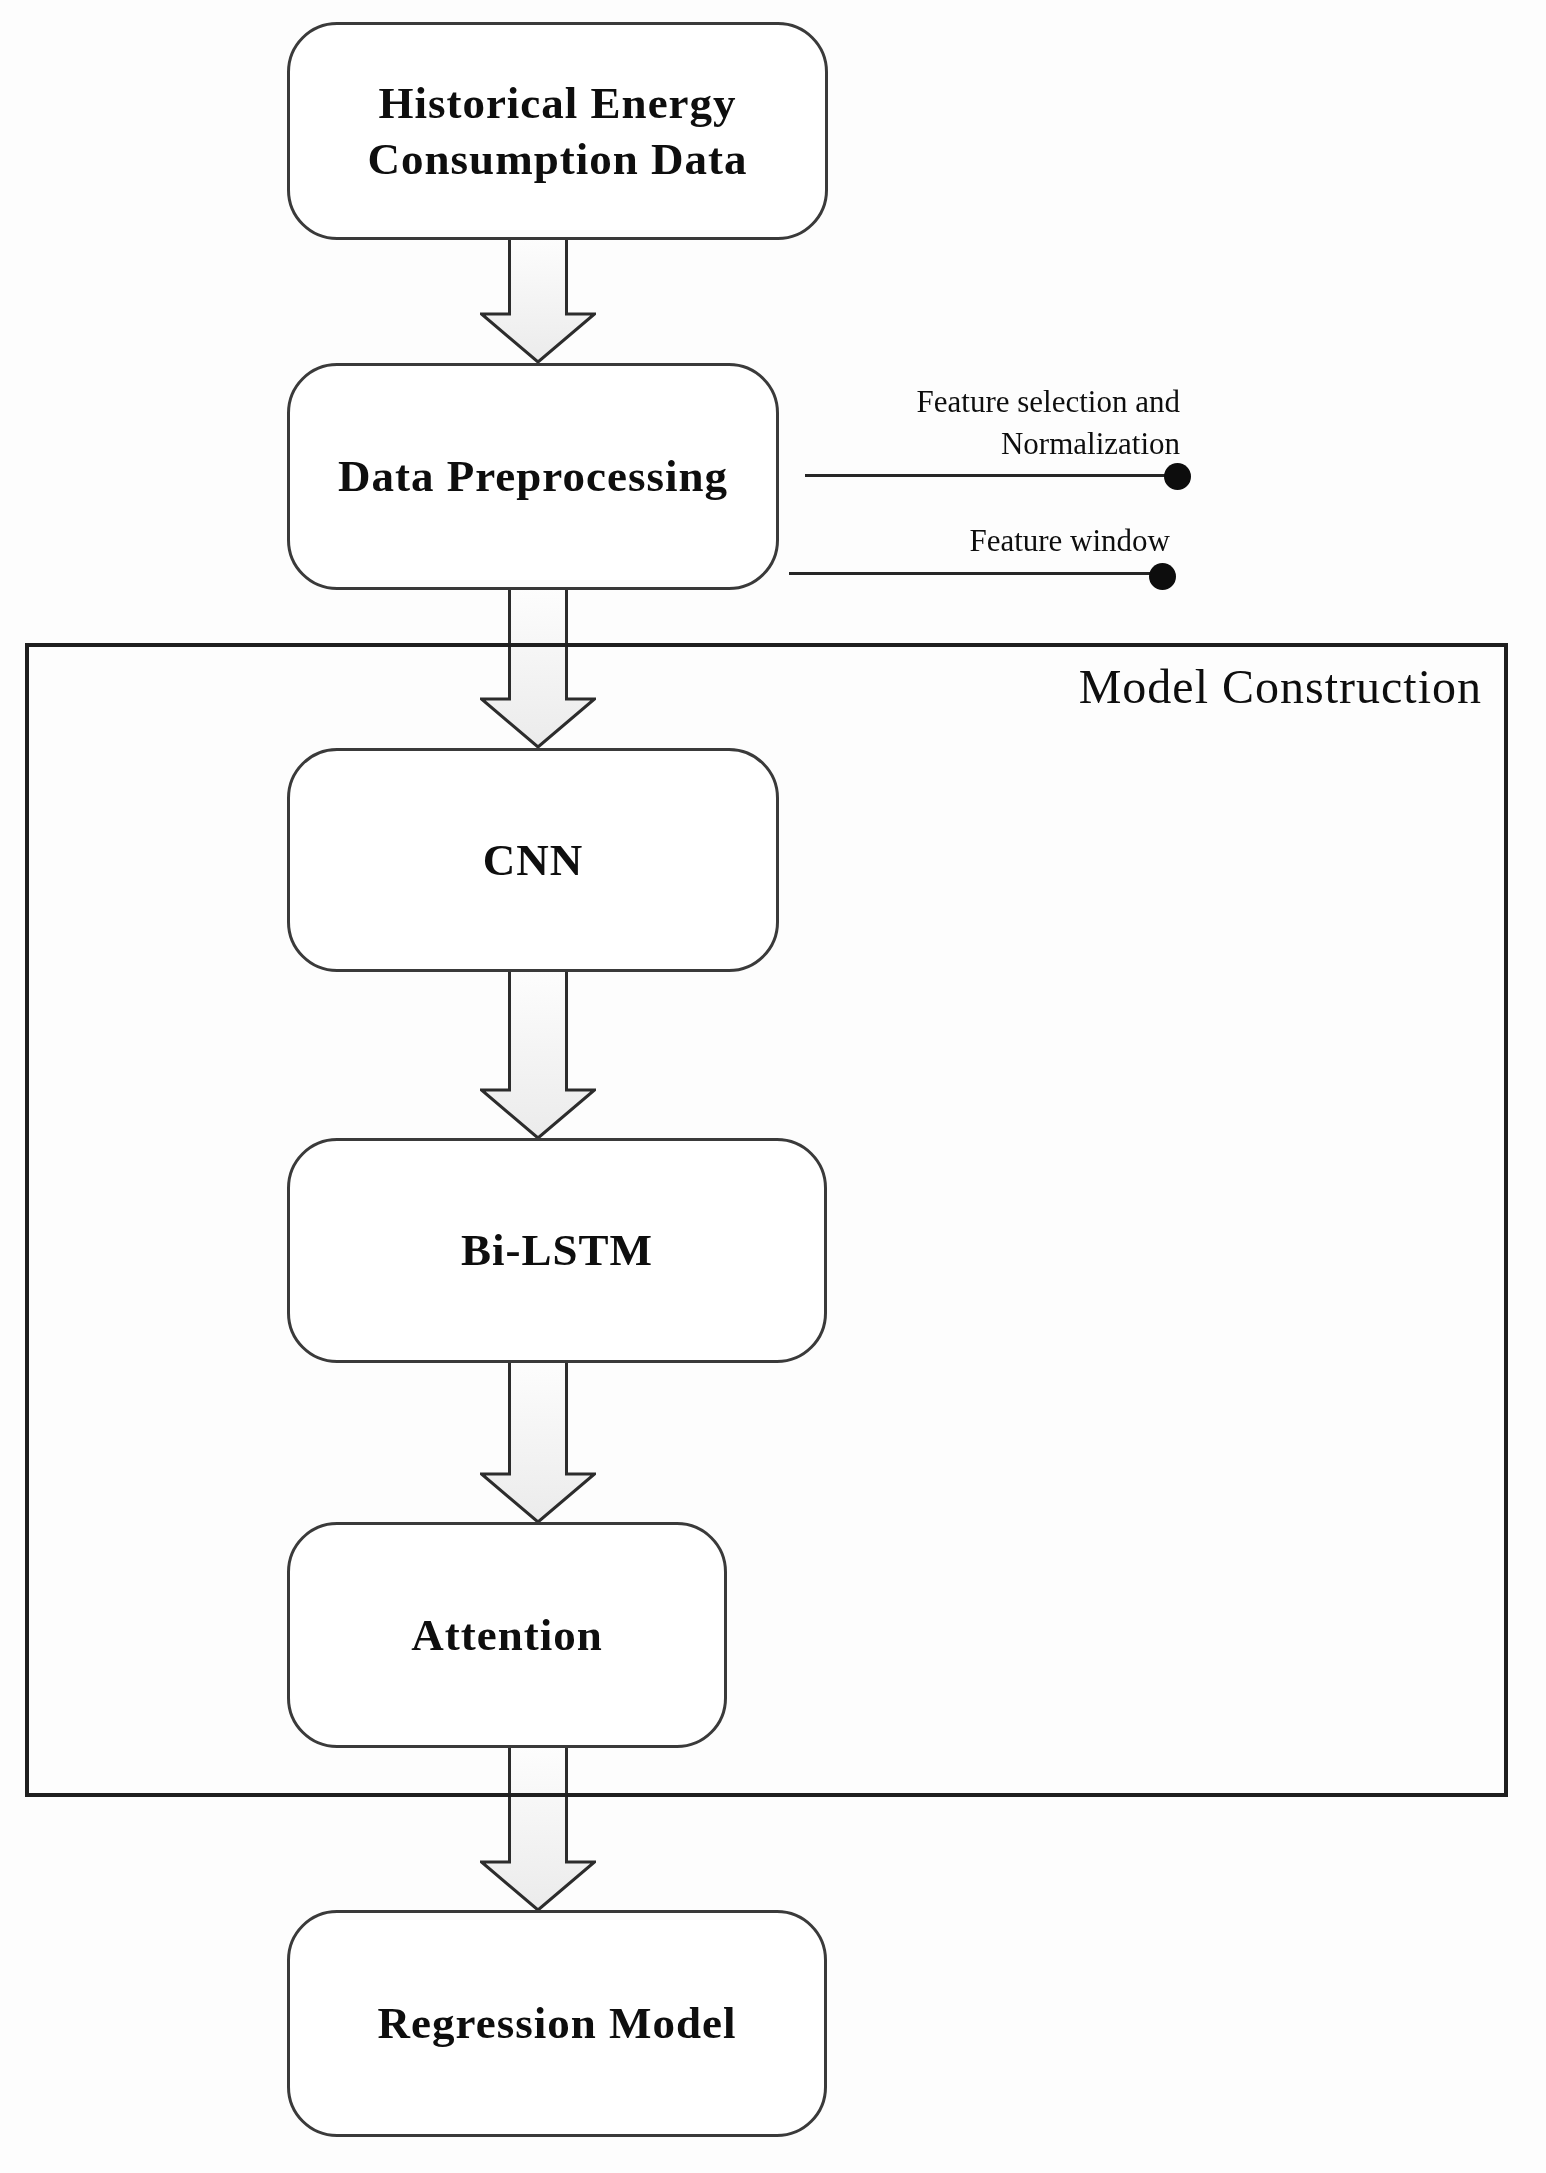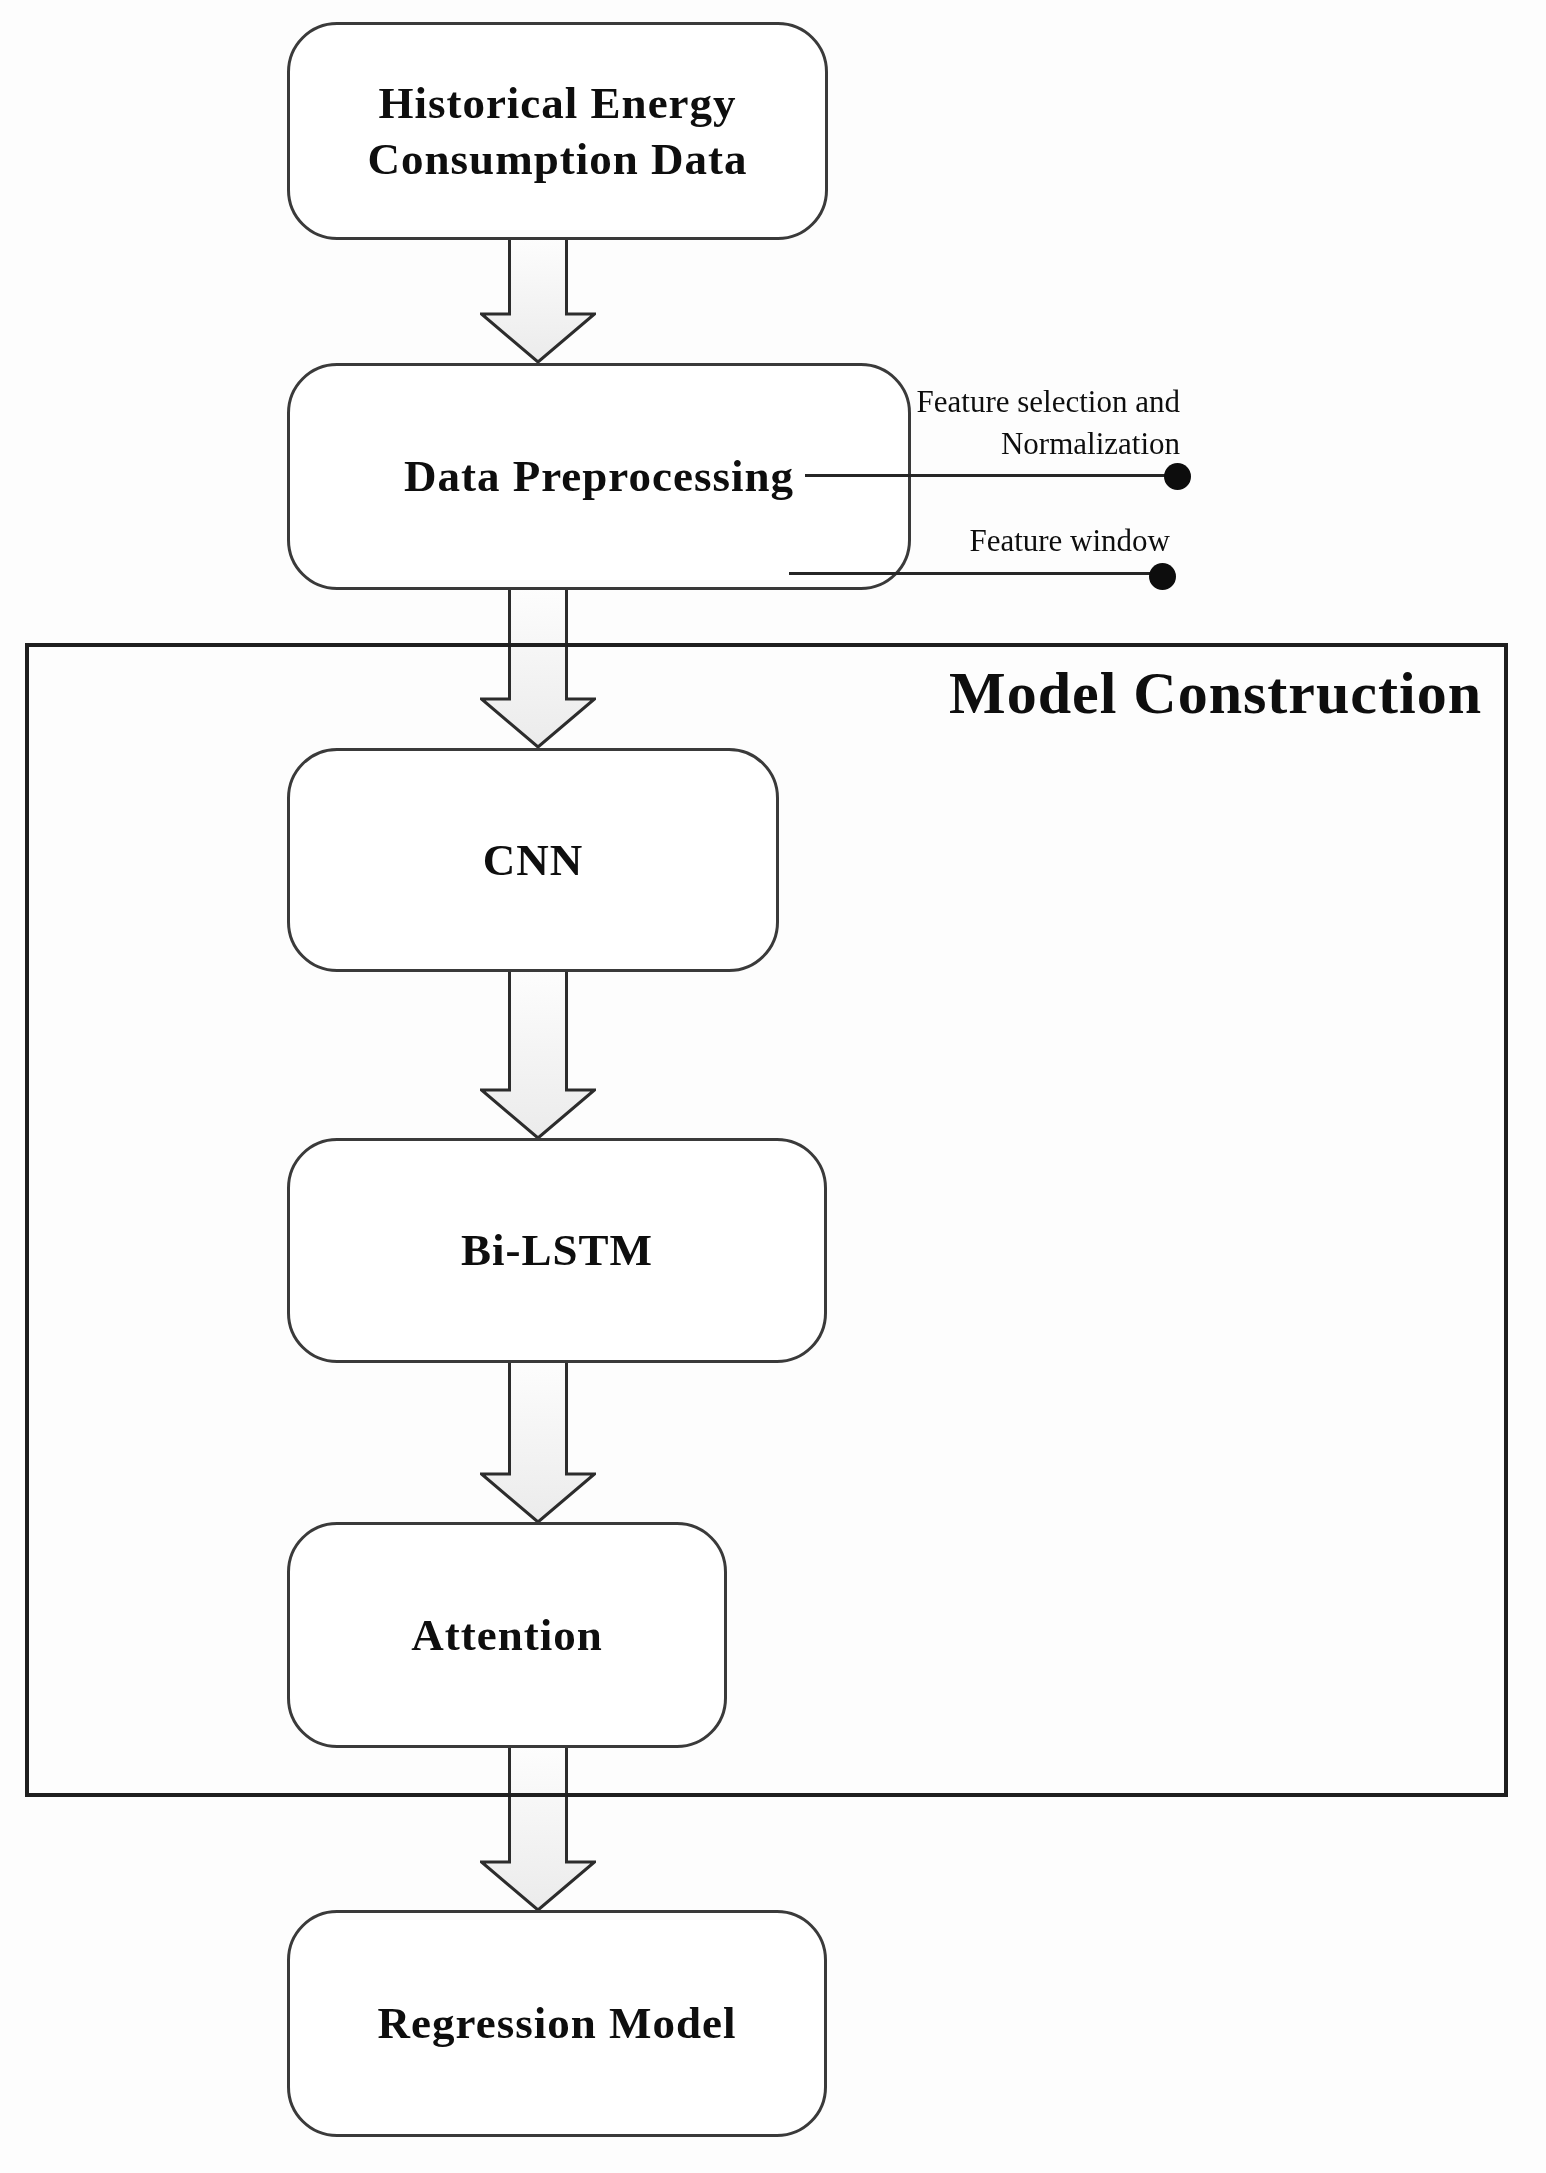--- a/index.html
+++ b/index.html
@@ -34,23 +34,23 @@
     box-sizing:border-box;
     left:25px;top:643px;width:1483px;height:1154px;
     border:4px solid #1f1f1f;
     background:transparent;
     z-index:2;
     pointer-events:none;
   }
   .construction-label{
     position:absolute;
     top:12px;right:22px;
-    font-size:60px;
+    font-size:48px;
     letter-spacing:1px;
-    font-weight:bold;
+    font-weight:normal;
     white-space:nowrap;
   }
   .arrow{
     position:absolute;
     left:480px;
     width:116px;
     z-index:1;
   }
   .anno-text{
     position:absolute;
@@ -90,21 +90,21 @@
 
   <div class="node" style="left:267px;top:22px;width:541px;height:218px;">
     <div class="label">Historical Energy
 Consumption Data</div>
   </div>
 
   <svg class="arrow" style="top:238px;" width="116" height="126" viewBox="0 0 116 126">
     <polygon points="29.5,0 29.5,76 1.5,76 58,124 114.5,76 86.5,76 86.5,0" fill="url(#arrowGrad)" stroke="#2c2c2c" stroke-width="3" stroke-linejoin="miter"></polygon>
   </svg>
 
-  <div class="node" style="left:267px;top:363px;width:624px;height:227px;">
+  <div class="node" style="left:267px;top:363px;width:492px;height:227px;">
     <div class="label">Data Preprocessing</div>
   </div>
 
   <div class="anno-text" style="left:800px;top:381px;width:380px;">Feature selection and
 Normalization</div>
   <div class="anno-line" style="left:805px;top:474px;width:370px;"></div>
   <div class="anno-dot" style="left:1164px;top:463px;"></div>
 
   <div class="anno-text" style="left:800px;top:520px;width:370px;">Feature window</div>
   <div class="anno-line" style="left:789px;top:572px;width:372px;"></div>

